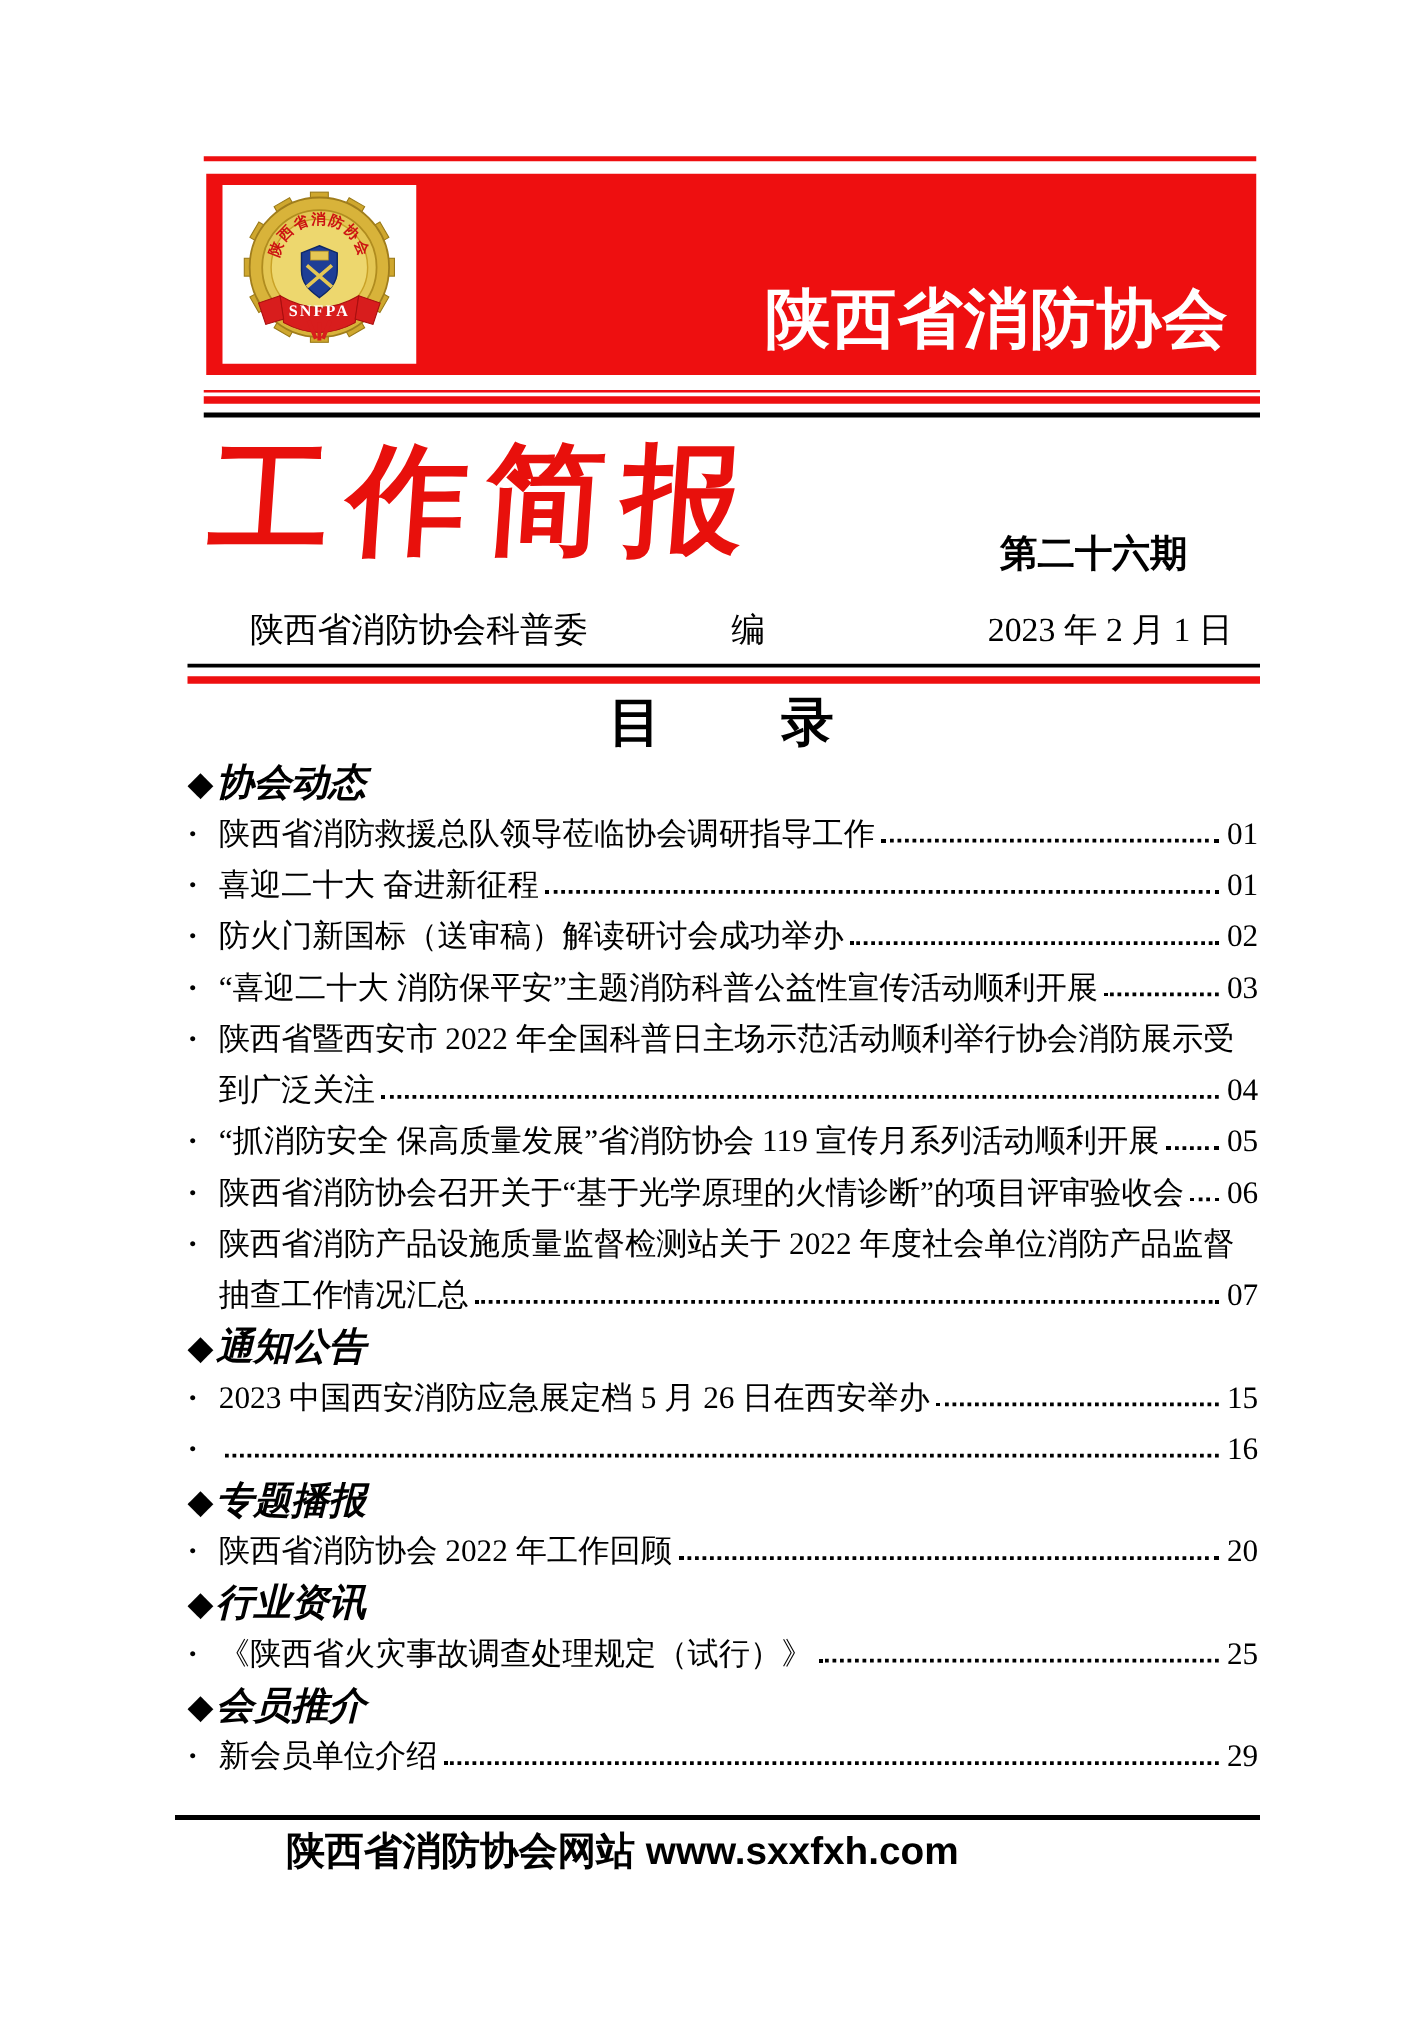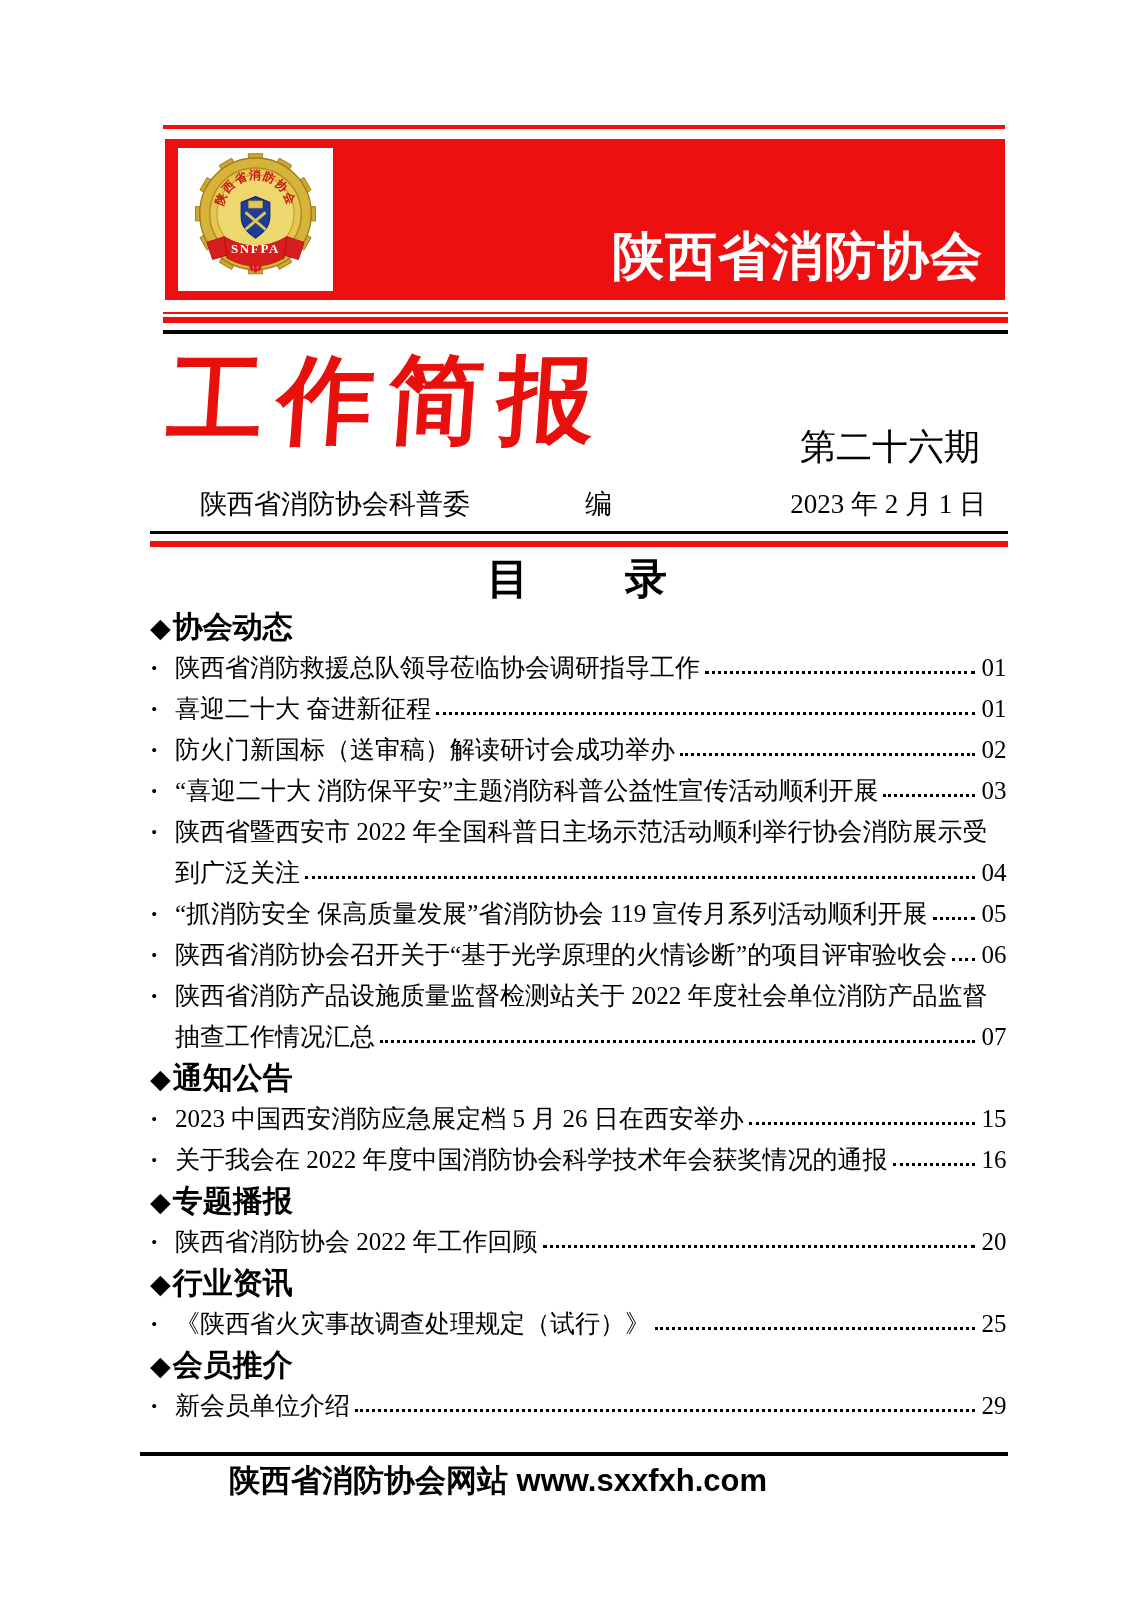--- a/index.html
+++ b/index.html
@@ -24,40 +24,41 @@
   .rule.r-thick{left:163px;top:317px;width:845px;height:6px;}
   .rule.k-top{left:163px;top:330px;width:845px;height:4px;background:#000;}
   
   .mast-title{
     left:168px;top:348px;color:#e8100c;
     font-weight:bold;font-size:96px;line-height:1.1;letter-spacing:14px;
     transform:skewX(-4deg);white-space:nowrap;
   }
   .issue{
     left:800px;top:423px;font-family:"Liberation Sans","DejaVu Sans",sans-serif;
-    font-weight:normal;font-size:36px;white-space:nowrap;
+    font-weight:bold;font-size:30px;white-space:nowrap;
   }
   .editor-row{
     left:150px;top:486px;width:858px;display:flex;align-items:baseline;
     font-size:27px;white-space:nowrap;justify-content:space-between;
   }
   .editor-name{margin-left:50px;}
   .editor-role{margin-left:115px;}
   .editor-date{margin-left:auto;margin-right:22px;}
   .rule.k-mid{left:150px;top:531px;width:858px;height:3px;background:#000;}
   .rule.r-mid{left:150px;top:541px;width:858px;height:6px;}
   
   .toc{left:150px;top:552px;width:858px;}
   .toc-title{
     height:54px;line-height:54px;text-align:center;font-weight:bold;font-size:42px;
     white-space:pre;letter-spacing:4px;
   }
   .toc-heading{
     line-height:41px;height:41px;font-weight:bold;font-size:30px;
     white-space:nowrap;
+    font-style:italic;
   }
   .toc-heading .diamond{font-size:27px;margin-right:2px;}
   .toc-line{
     display:flex;align-items:baseline;line-height:41px;height:41px;
     font-size:25px;white-space:nowrap;
   }
   .toc-line .bullet{width:25px;flex:0 0 25px;text-align:left;font-weight:bold;}
   .toc-line .cont-indent{width:25px;flex:0 0 25px;}
   .toc-line .toc-text{flex:0 0 auto;}
   .toc-line .leader{
@@ -201,21 +202,20 @@
       </div>
       <div class="toc-heading"><span class="diamond">◆</span><span>通知公告</span></div>
       <div class="toc-line">
         <span class="bullet">·</span>
         <span class="toc-text">2023 中国西安消防应急展定档 5 月 26 日在西安举办</span>
         <span class="leader"></span>
         <span class="pagenum">15</span>
       </div>
       <div class="toc-line">
         <span class="bullet">·</span>
-        <span class="toc-text">关于我会在 2022 年度中国消防协会科学技术年会获奖情况的通报</span>
         <span class="leader"></span>
         <span class="pagenum">16</span>
       </div>
       <div class="toc-heading"><span class="diamond">◆</span><span>专题播报</span></div>
       <div class="toc-line">
         <span class="bullet">·</span>
         <span class="toc-text">陕西省消防协会 2022 年工作回顾</span>
         <span class="leader"></span>
         <span class="pagenum">20</span>
       </div>

